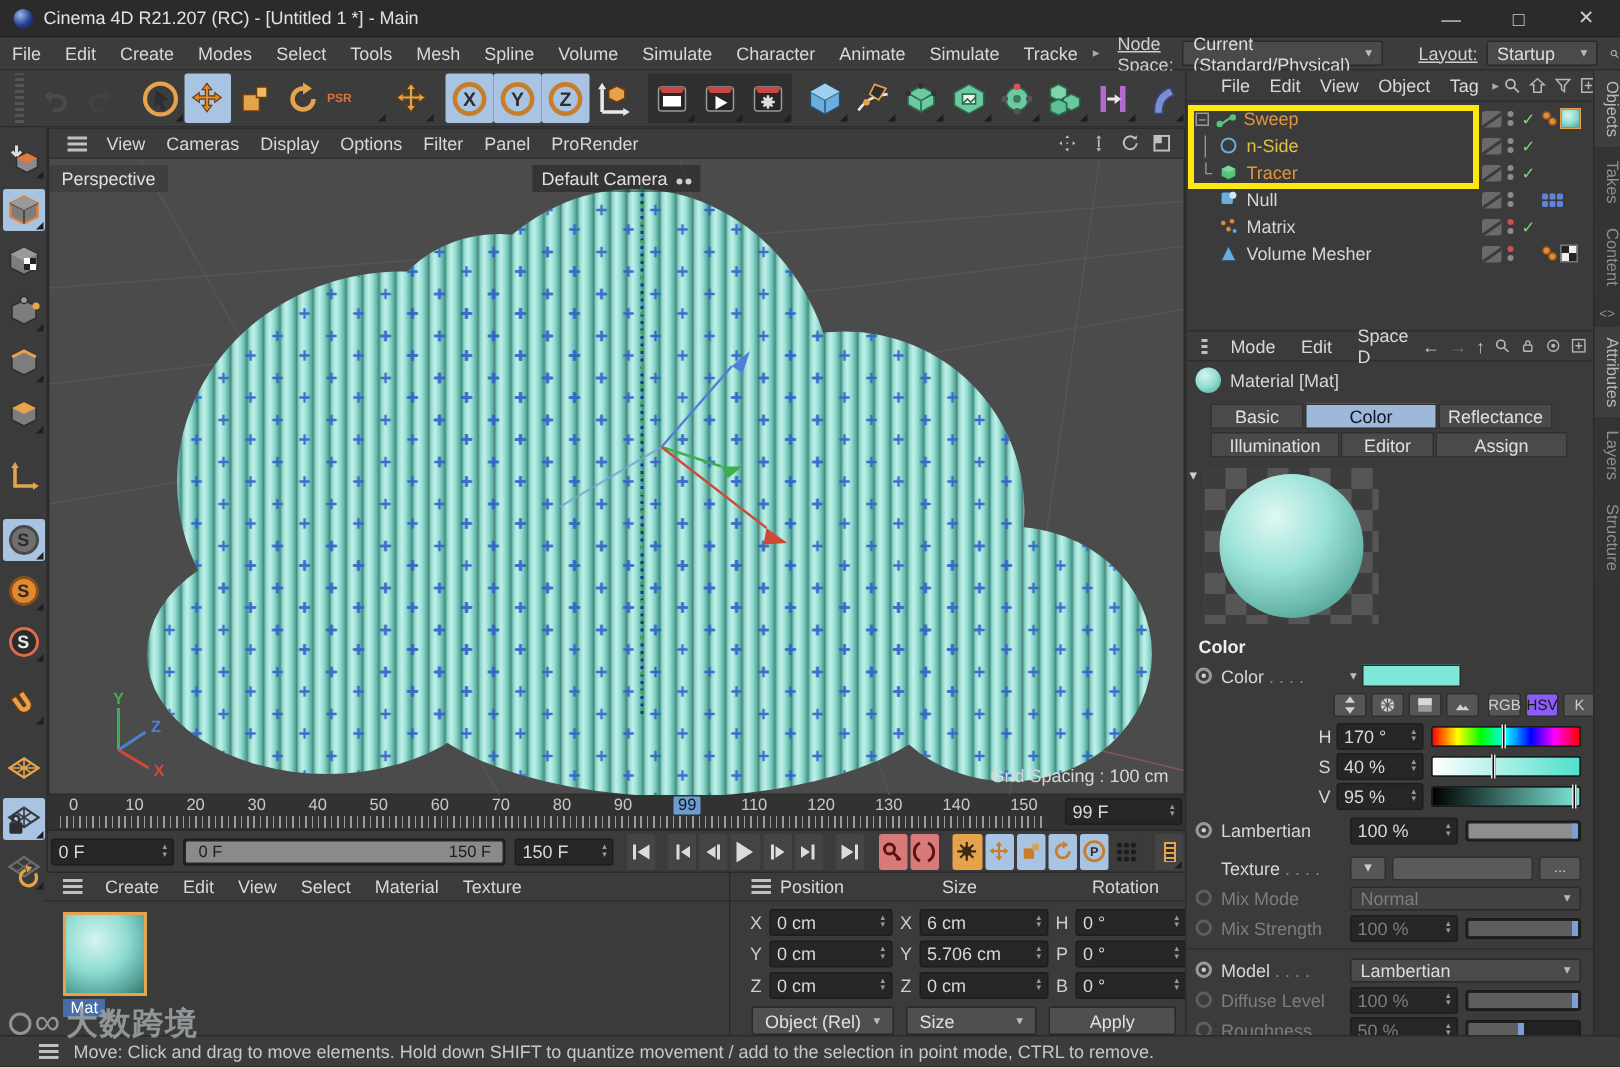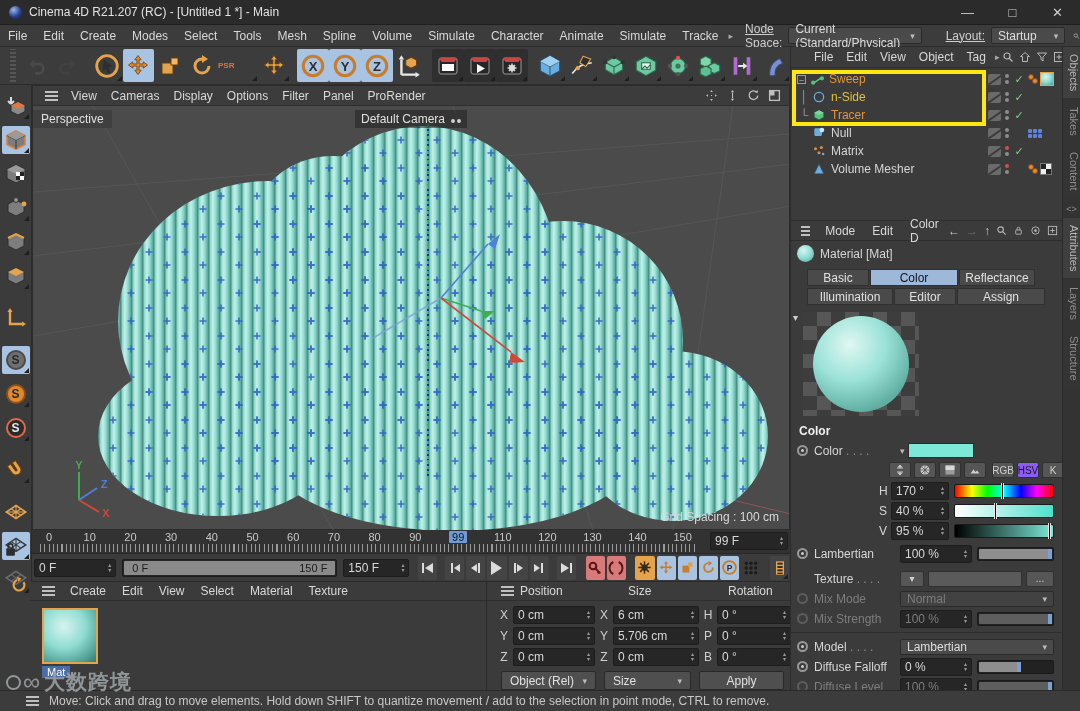--- a/index.html
+++ b/index.html
@@ -1002,21 +1002,21 @@
     </div>
 
     <div class="am-head">
       <span class="burger">
           <i></i>
           <i></i>
           <i></i>
         </span>
       <span class="menu-item">Mode</span>
       <span class="menu-item">Edit</span>
-      <span class="menu-item">Color D</span>
+      <span class="menu-item">Space D</span>
       <span class="am-icons">
         <span>←</span>
         <span style="color:#6d6d6d">→</span>
         <span>↑</span>
         <svg width="11" height="11" viewBox="0 0 24 24">
             <circle cx="10" cy="10" r="6" fill="none" stroke="#b8b8b8" stroke-width="2.4"></circle>
             <path d="M14.5 14.5L21 21" stroke="#b8b8b8" stroke-width="2.4"></path>
           </svg>
         <svg width="11" height="11" viewBox="0 0 24 24">
             <rect x="6" y="11" width="12" height="9" rx="1" fill="none" stroke="#b8b8b8" stroke-width="2"></rect>
@@ -1155,32 +1155,20 @@
           <span class="cap" style="right:1px"></span>
         </div>
     </div>
     <div class="sep-line"></div>
     <div class="arow">
       <span class="radio on"></span>
       <span class="alab leader">Model</span>
       <div class="dropdown" style="flex:1;height:16px">
           <span>Lambertian</span>
           <span class="caret">▾</span>
-        </div>
-    </div>
-    <div class="arow">
-      <span class="radio on"></span>
-      <span class="alab">Diffuse Falloff</span>
-      <div class="field aval">
-          <span class="val">0 %</span>
-          <span class="spin">▴<br>▾</span>
-        </div>
-      <div class="slider">
-          <span class="fill" style="width:52%"></span>
-          <span class="cap" style="left:52%"></span>
         </div>
     </div>
     <div class="arow">
       <span class="radio off"></span>
       <span class="alab dim">Diffuse Level</span>
       <div class="field aval dim">
           <span class="val dim">100 %</span>
           <span class="spin">▴<br>▾</span>
         </div>
       <div class="slider dis">

